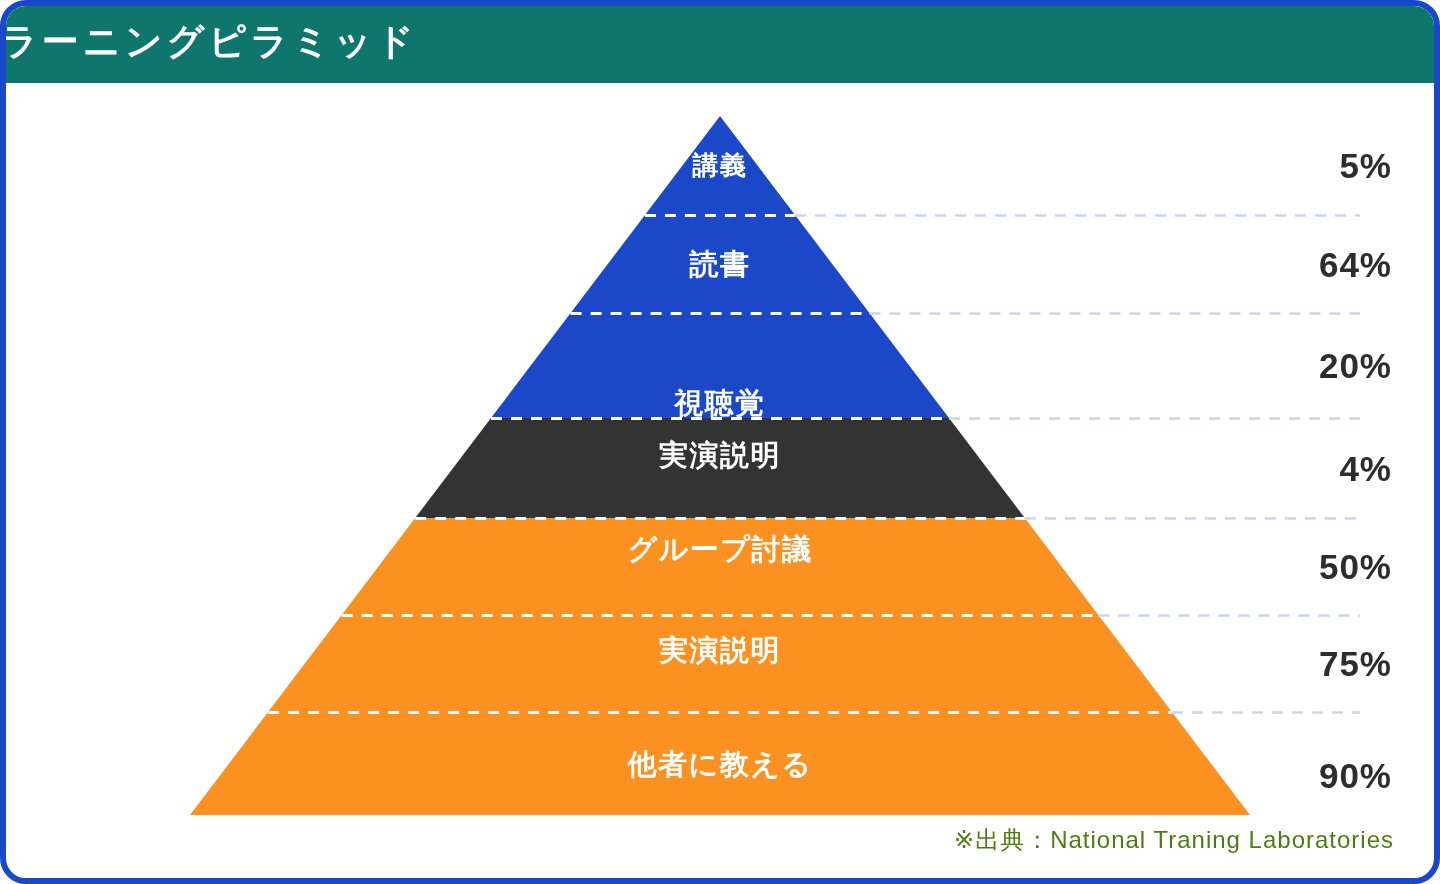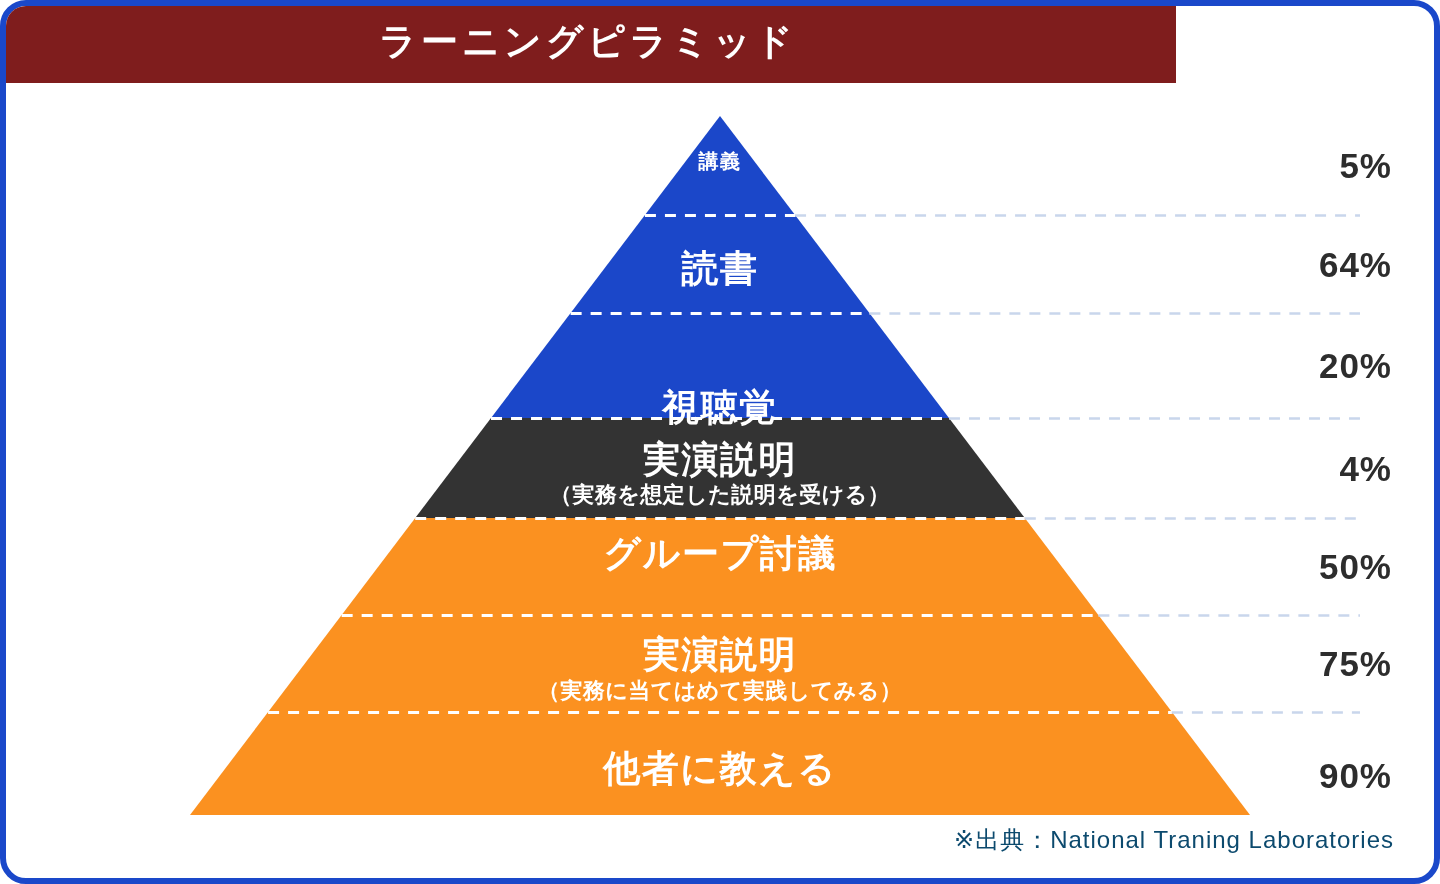--- a/index.html
+++ b/index.html
@@ -25,26 +25,25 @@
     border-radius: 26px;
     background: #ffffff;
     overflow: hidden;
   }
 
   
   #header {
     position: absolute;
     left: -6px;
     top: -6px;
-    width: 1176px;
+    width: 1440px;
     height: 83px;
-    background: #7f1d1d;
+    background: #0f766e;
     display: flex;
     align-items: center;
-    justify-content: center;
   }
   #header-title {
     color: #ffffff;
     font-size: 37px;
     font-weight: 700;
     letter-spacing: 4px;
     line-height: 1;
     white-space: nowrap;
   }
 
@@ -72,50 +71,50 @@
     width: 1060px;
     text-align: center;
     color: #ffffff;
     font-weight: 700;
     line-height: 1.18;
     pointer-events: none;
     text-rendering: optimizeLegibility;
   }
   .tier-label .main {
     display: block;
-    font-size: 37px;
+    font-size: 29px;
     letter-spacing: 1.5px;
   }
   .tier-label .sub {
     display: block;
     font-size: 22px;
     letter-spacing: 0.5px;
     margin-top: 1px;
   }
-  .tier-label.small .main { font-size: 20px; }
+  .tier-label.small .main { font-size: 26px; }
 
   
   .pct {
     position: absolute;
     right: 48px;
     width: 150px;
     text-align: right;
     color: #2d2d2d;
     font-size: 35px;
     font-weight: 700;
     letter-spacing: 1px;
     line-height: 1;
   }
 
   
   #source-note {
     position: absolute;
     right: 40px;
     bottom: 22px;
-    color: #0c4a6e;
+    color: #4d7c0f;
     font-size: 24px;
     letter-spacing: 1px;
     white-space: nowrap;
   }
 </style>
 </head>
 <body>
 
 <div id="card">
 
@@ -155,28 +154,26 @@
           <span class="main">講義</span>
         </div>
         <div class="tier-label" style="top: 247px;">
           <span class="main">読書</span>
         </div>
         <div class="tier-label" style="top: 350px; margin-top: 36px;">
           <span class="main">視聴覚</span>
         </div>
         <div class="tier-label" style="top: 437.5px;">
           <span class="main">実演説明</span>
-          <span class="sub">（実務を想定した説明を受ける）</span>
         </div>
         <div class="tier-label" style="top: 532px;">
           <span class="main">グループ討議</span>
         </div>
         <div class="tier-label" style="top: 633px;">
           <span class="main">実演説明</span>
-          <span class="sub">（実務に当てはめて実践してみる）</span>
         </div>
         <div class="tier-label" style="top: 746.5px;">
           <span class="main">他者に教える</span>
         </div>
       </div>
     <div id="pct-labels">
         <div class="pct" style="top: 148px;">5%</div>
         <div class="pct" style="top: 246.5px;">64%</div>
         <div class="pct" style="top: 348px;">20%</div>
         <div class="pct" style="top: 450.5px;">4%</div>

